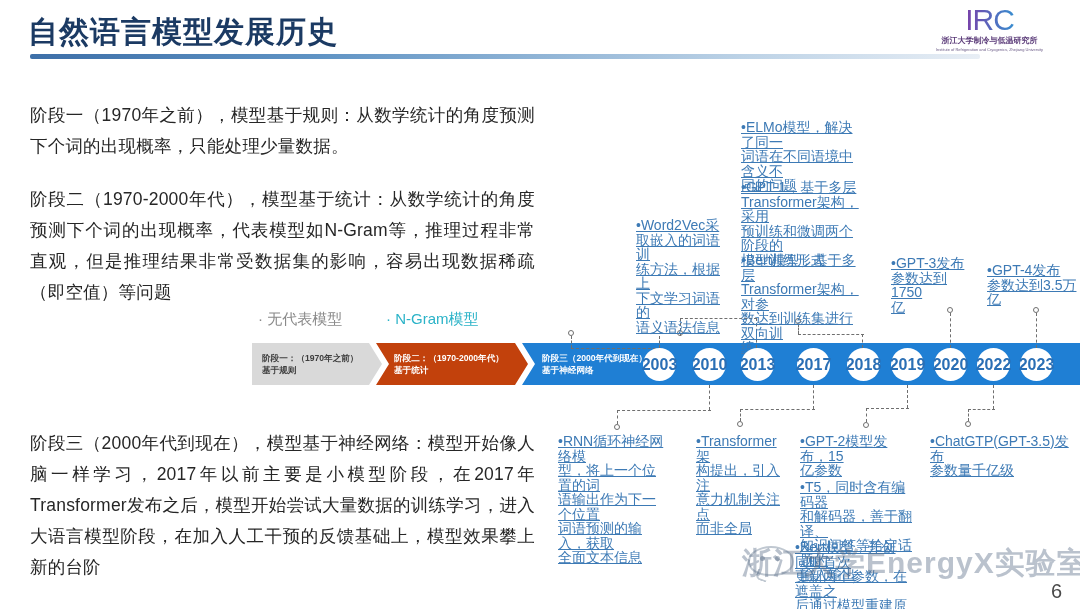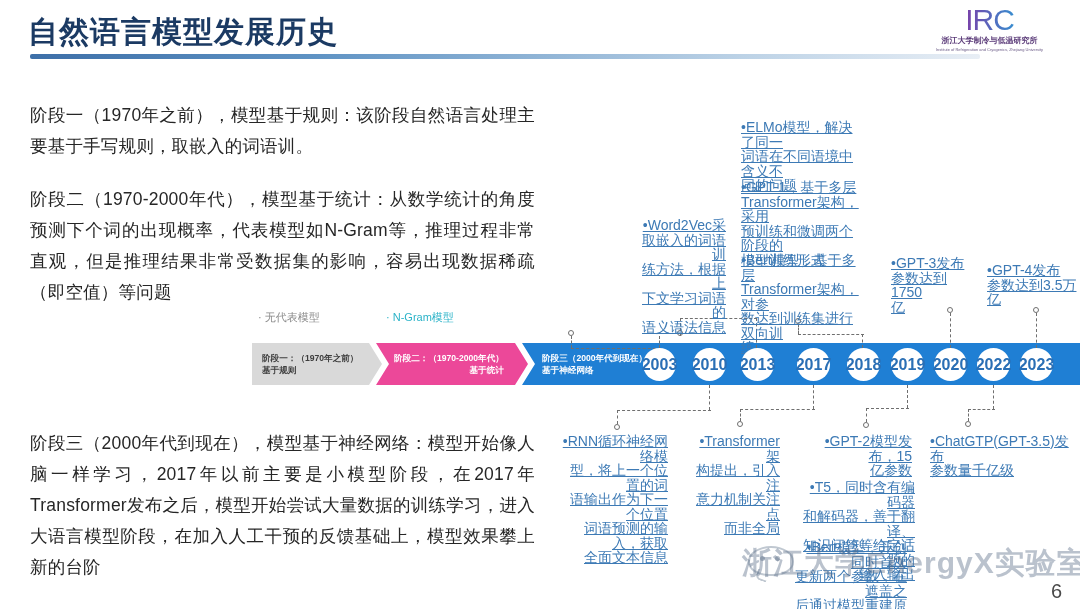--- a/index.html
+++ b/index.html
@@ -36,51 +36,51 @@
   .para {
     position: absolute; left: 30px; width: 505px;
     font-size: 17.5px; line-height: 31px; color: #262626;
     text-align: justify; letter-spacing: 0.2px;
   }
   #para1 { top: 100px; }
   #para2 { top: 184px; }
   #para3 { top: 428px; }
 
   
-  .tl-legend { position: absolute; font-size: 11px; white-space: nowrap; }
+  .tl-legend { position: absolute; font-size: 15px; white-space: nowrap; }
   #legend1 { left: 258px; top: 310px; color: #8a8a8a; }
   #legend2 { left: 386px; top: 310px; color: #2bb3c8; }
 
   .bar-wrap { position: absolute; left: 252px; top: 343px; height: 42px; }
 
   .chev { position: absolute; top: 0; height: 42px; display: flex; align-items: center; }
   .chev .ctext { position: relative; z-index: 3; font-size: 8.6px; font-weight: bold; line-height: 12px; white-space: nowrap; }
   #chev1 { left: 0; width: 130px; background: #d9d9d9;
     clip-path: polygon(0 0, 117px 0, 130px 50%, 117px 100%, 0 100%); }
   #chev1 .ctext { color: #3d3d3d; padding-left: 10px; }
-  #chev2 { left: 124px; width: 152px; background: #ec4899;
-    clip-path: polygon(0 0, 139px 0, 152px 50%, 139px 100%, 0 100%, 13px 50%); text-align: right; }
+  #chev2 { left: 124px; width: 152px; background: #c2410c;
+    clip-path: polygon(0 0, 139px 0, 152px 50%, 139px 100%, 0 100%, 13px 50%); }
   #chev2 .ctext { color: #ffffff; padding-left: 18px; }
   #chev3 { left: 270px; width: 558px; background: #1f7fd4;
     clip-path: polygon(0 0, 558px 0, 558px 100%, 0 100%, 13px 50%); }
   #chev3 .ctext { color: #ffffff; padding-left: 20px; }
 
   .year {
     position: absolute; top: 348px; width: 33px; height: 33px; border-radius: 50%;
     background: #ffffff; color: #2a6fb5; font-size: 16px; font-weight: bold;
     display: flex; align-items: center; justify-content: center; z-index: 6;
   }
 
   
   .anno {
     position: absolute; color: #3d7ab5; font-size: 14px; line-height: 14.5px;
     white-space: pre-line;
     text-decoration: underline;
   }
-  .anno.center { text-align: right; }
+  .anno.center { text-align: left; }
   .anno.left   { text-align: left; }
 
   
   .dash-v { position: absolute; border-left: 1.6px dashed #6f6f6f; }
   .dash-h { position: absolute; border-top: 1.6px dashed #6f6f6f; }
   .dot {
     position: absolute; width: 6px; height: 6px; border-radius: 50%;
     border: 1.4px solid #6f6f6f; background: #fff;
   }
 
@@ -111,21 +111,21 @@
 
   <div class="title">自然语言模型发展历史</div>
   <div class="title-rule"></div>
 
   <div class="logo">
     <div class="logo-mark">IRC</div>
     <div class="logo-cn">浙江大学制冷与低温研究所</div>
     <div class="logo-en">Institute of Refrigeration and Cryogenics, Zhejiang University</div>
   </div>
 
-  <div class="para" id="para1">阶段一（1970年之前），模型基于规则：该阶段自然语言处理主要基于手写规则，取嵌入的词语训。</div>
+  <div class="para" id="para1">阶段一（1970年之前），模型基于规则：从数学统计的角度预测下个词的出现概率，只能处理少量数据。</div>
   <div class="para" id="para2">阶段二（1970-2000年代），模型基于统计：从数学统计的角度预测下个词的出现概率，代表模型如N-Gram等，推理过程非常直观，但是推理结果非常受数据集的影响，容易出现数据稀疏（即空值）等问题</div>
   <div class="para" id="para3">阶段三（2000年代到现在），模型基于神经网络：模型开始像人脑一样学习，2017年以前主要是小模型阶段，在2017年Transformer发布之后，模型开始尝试大量数据的训练学习，进入大语言模型阶段，在加入人工干预的反馈基础上，模型效果攀上新的台阶</div>
 
   <div class="tl-legend" id="legend1">· 无代表模型</div>
   <div class="tl-legend" id="legend2">· N-Gram模型</div>
 
   <div class="bar-wrap">
     <div class="chev" id="chev1">
       <div class="ctext">
         <span>阶段一：（1970年之前）</span><br>

